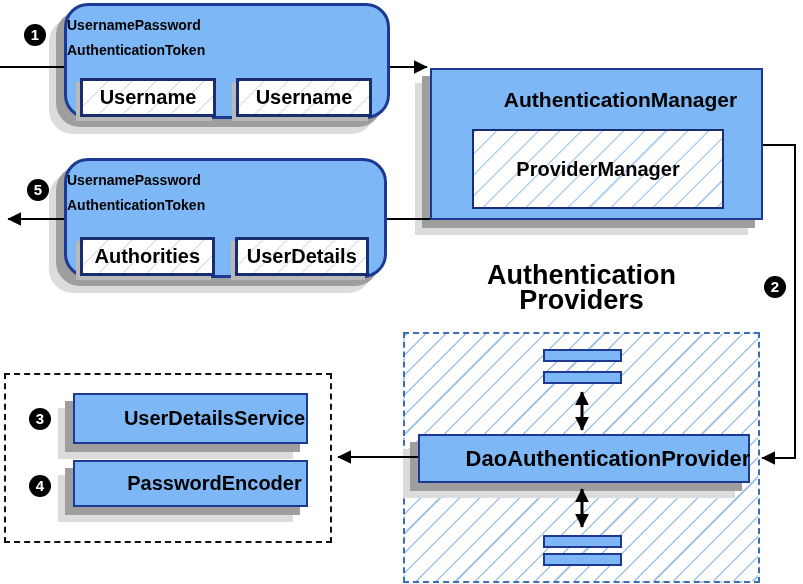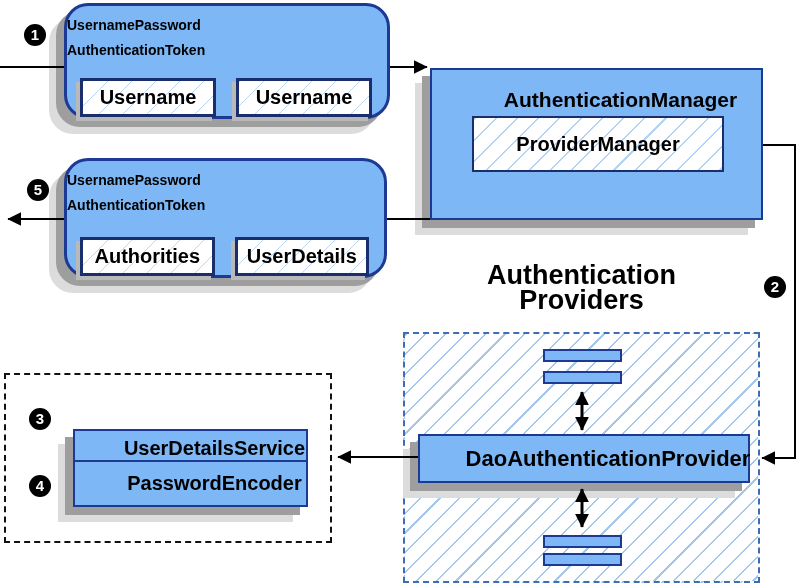--- a/index.html
+++ b/index.html
@@ -82,21 +82,21 @@
       <div>AuthenticationToken</div>
     </div>
     <div class="fields" style="top:72px;">
       <div class="field">Username</div>
       <div class="field">Username</div>
     </div>
   </div>
 
   <div class="abs bigbox shadowed" style="left:430px;top:68px;width:333px;height:152px;">
     <div style="text-align:center;font-size:21px;margin-top:18px;">AuthenticationManager</div>
-    <div class="abs hatchbox" style="left:40px;top:46px;width:252px;height:56px;">ProviderManager</div>
+    <div class="abs hatchbox" style="left:40px;top:59px;width:252px;height:80px;">ProviderManager</div>
   </div>
 
   <div class="abs token shadowed" style="left:64px;top:158px;width:323px;height:120px;">
     <div class="token-title">
       <div>UsernamePassword</div>
       <div>AuthenticationToken</div>
     </div>
     <div class="fields" style="top:76px;">
       <div class="field">Authorities</div>
       <div class="field">UserDetails</div>
@@ -112,21 +112,21 @@
 
   <div class="abs bar" style="left:543px;top:349px;"></div>
   <div class="abs bar" style="left:543px;top:371px;"></div>
   <div class="abs bar" style="left:543px;top:535px;"></div>
   <div class="abs bar" style="left:543px;top:553px;"></div>
 
   <div class="abs bigbox shadowed center-text" style="left:418px;top:434px;width:332px;height:49px;font-size:22px;text-align:right;">DaoAuthenticationProvider</div>
 
   <div class="abs services-box" style="left:4px;top:373px;width:328px;height:170px;"></div>
 
-  <div class="abs bigbox shadowed center-text" style="left:73px;top:393px;width:235px;height:38px;font-size:20px;z-index:2;margin-top:36px;">UserDetailsService</div>
+  <div class="abs bigbox shadowed center-text" style="left:73px;top:393px;width:235px;height:51px;font-size:20px;z-index:2;">UserDetailsService</div>
 
   <div class="abs bigbox shadowed center-text" style="left:73px;top:460px;width:235px;height:47px;font-size:20px;z-index:2;">PasswordEncoder</div>
 
   <svg id="connectors" width="803" height="584" viewBox="0 0 803 584">
     <defs>
       <marker id="ah" viewBox="0 0 10 10" refX="9.5" refY="5" markerWidth="7" markerHeight="7" orient="auto-start-reverse">
         <path d="M0,0 L10,5 L0,10 z" fill="#000"></path>
       </marker>
       <marker id="ah-big" viewBox="0 0 10 10" refX="9.5" refY="5" markerWidth="4.6" markerHeight="4.6" orient="auto-start-reverse">
         <path d="M0,0 L10,5 L0,10 z" fill="#000"></path>

